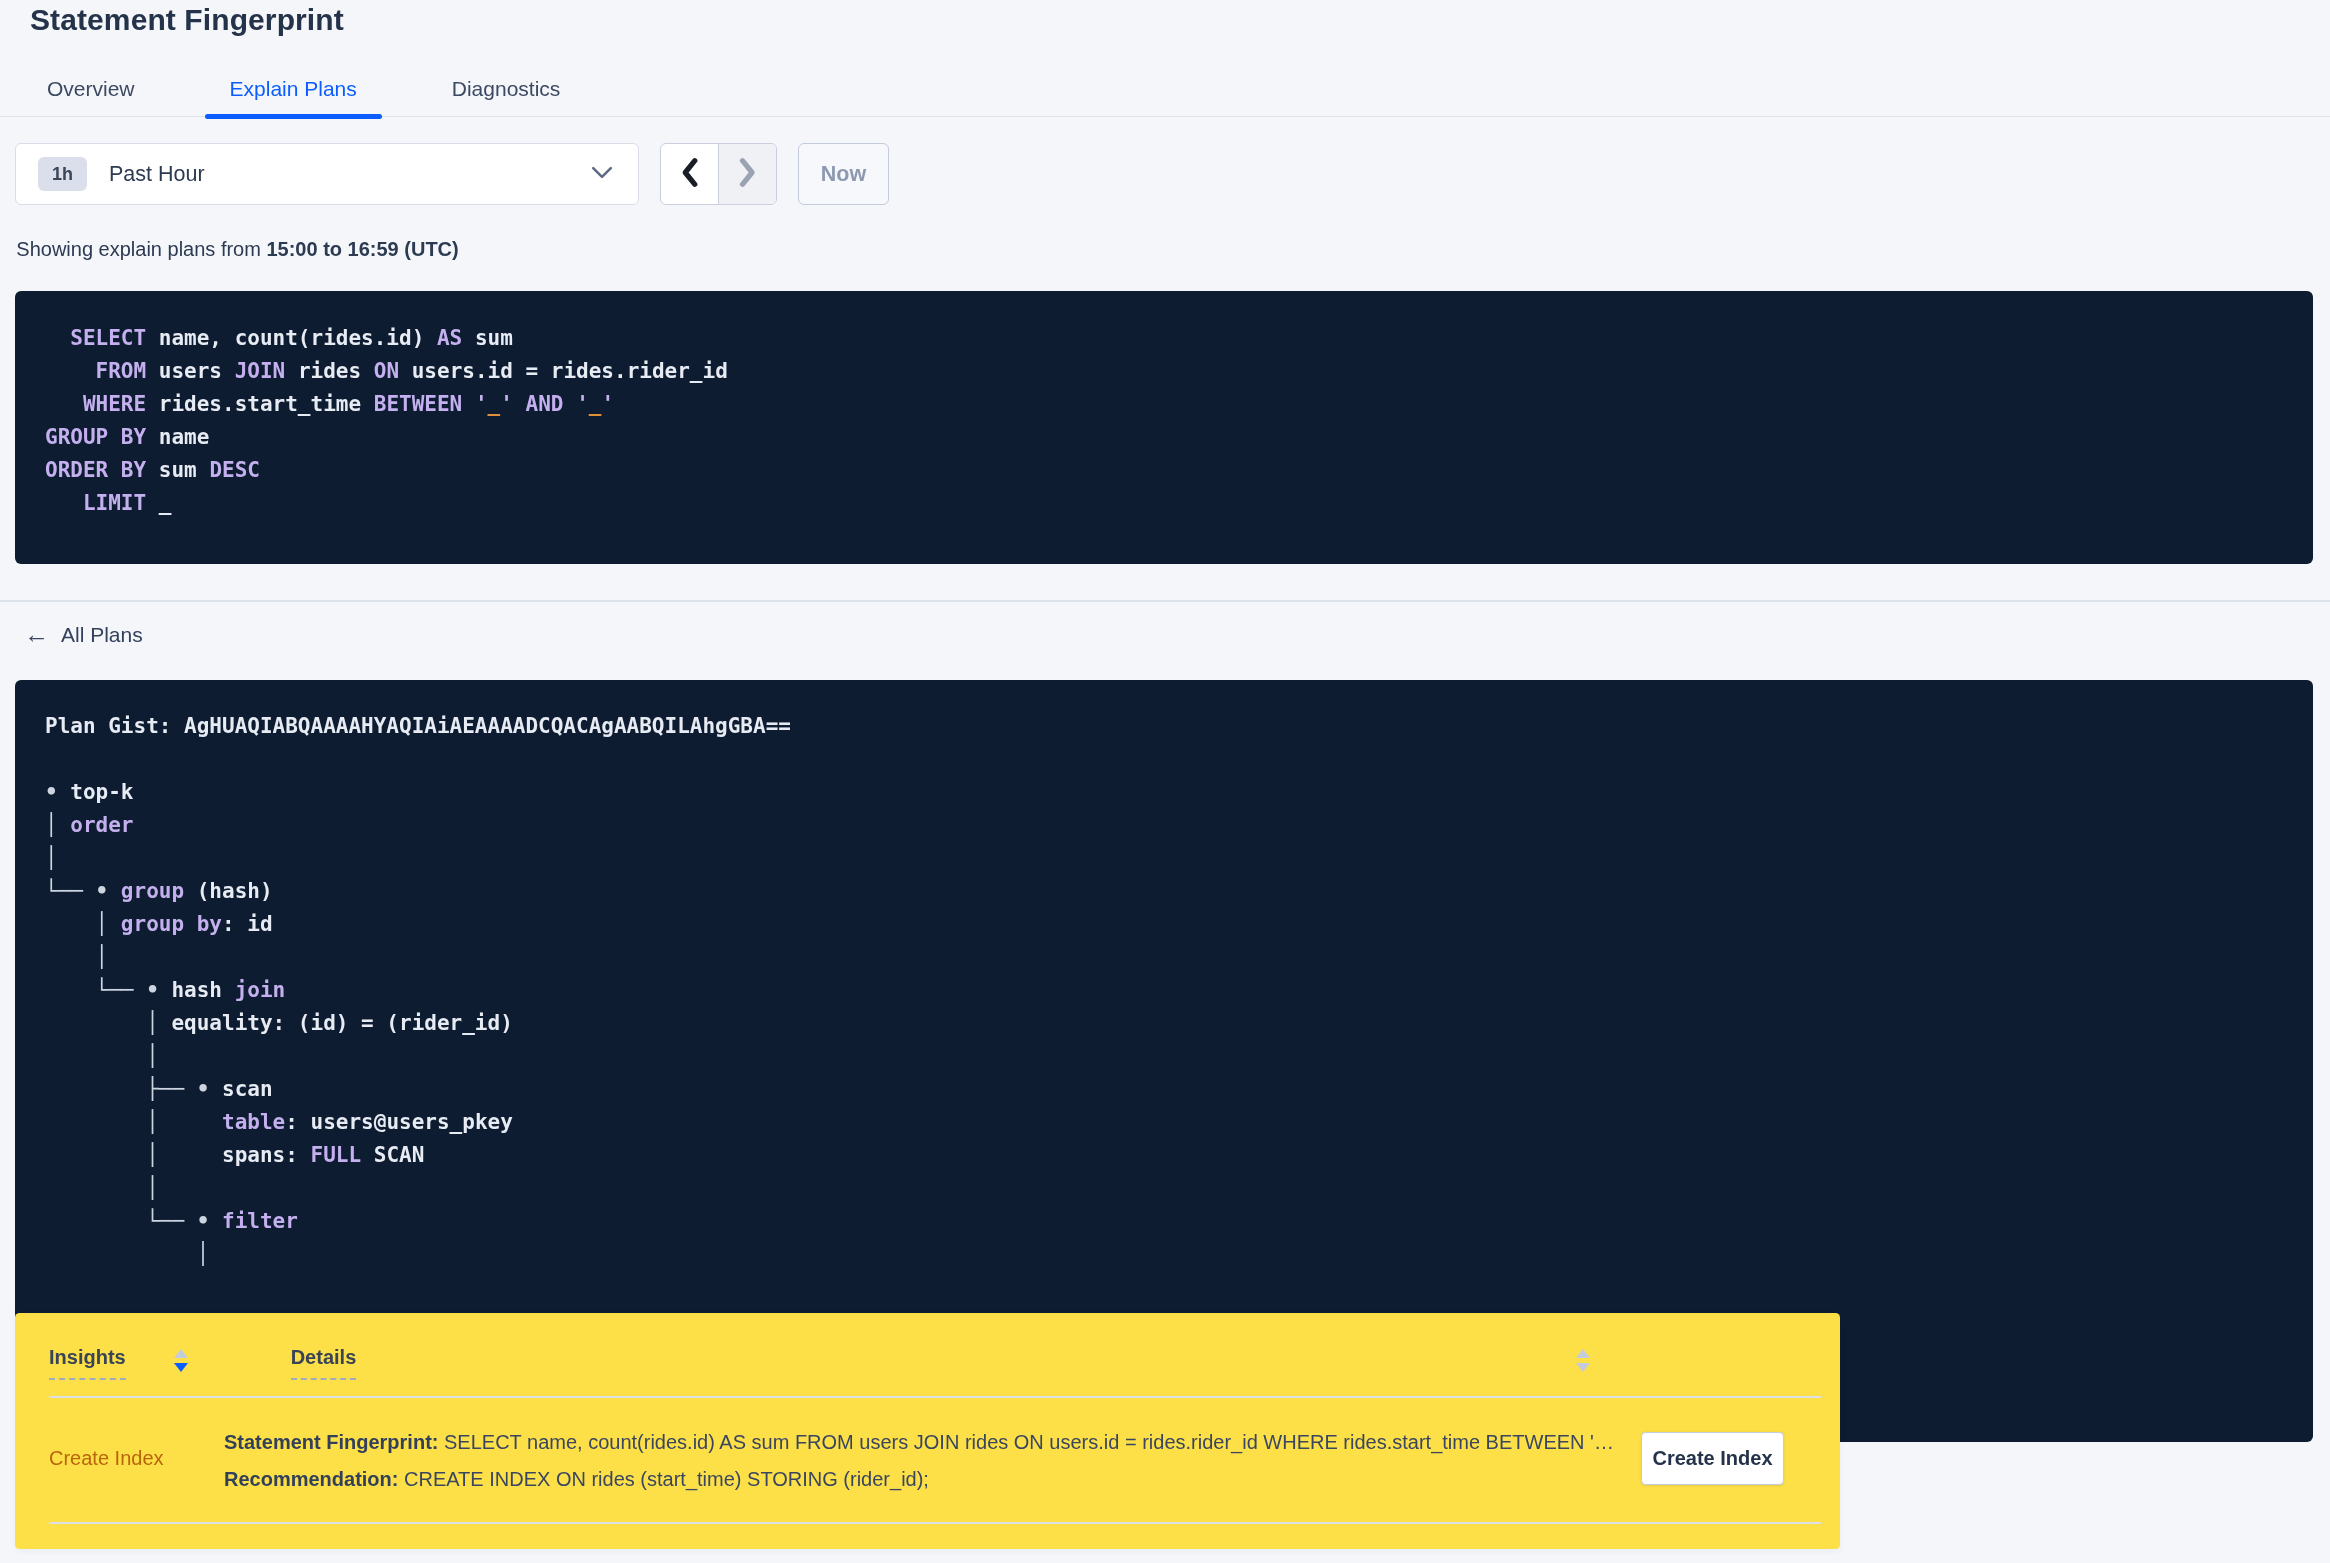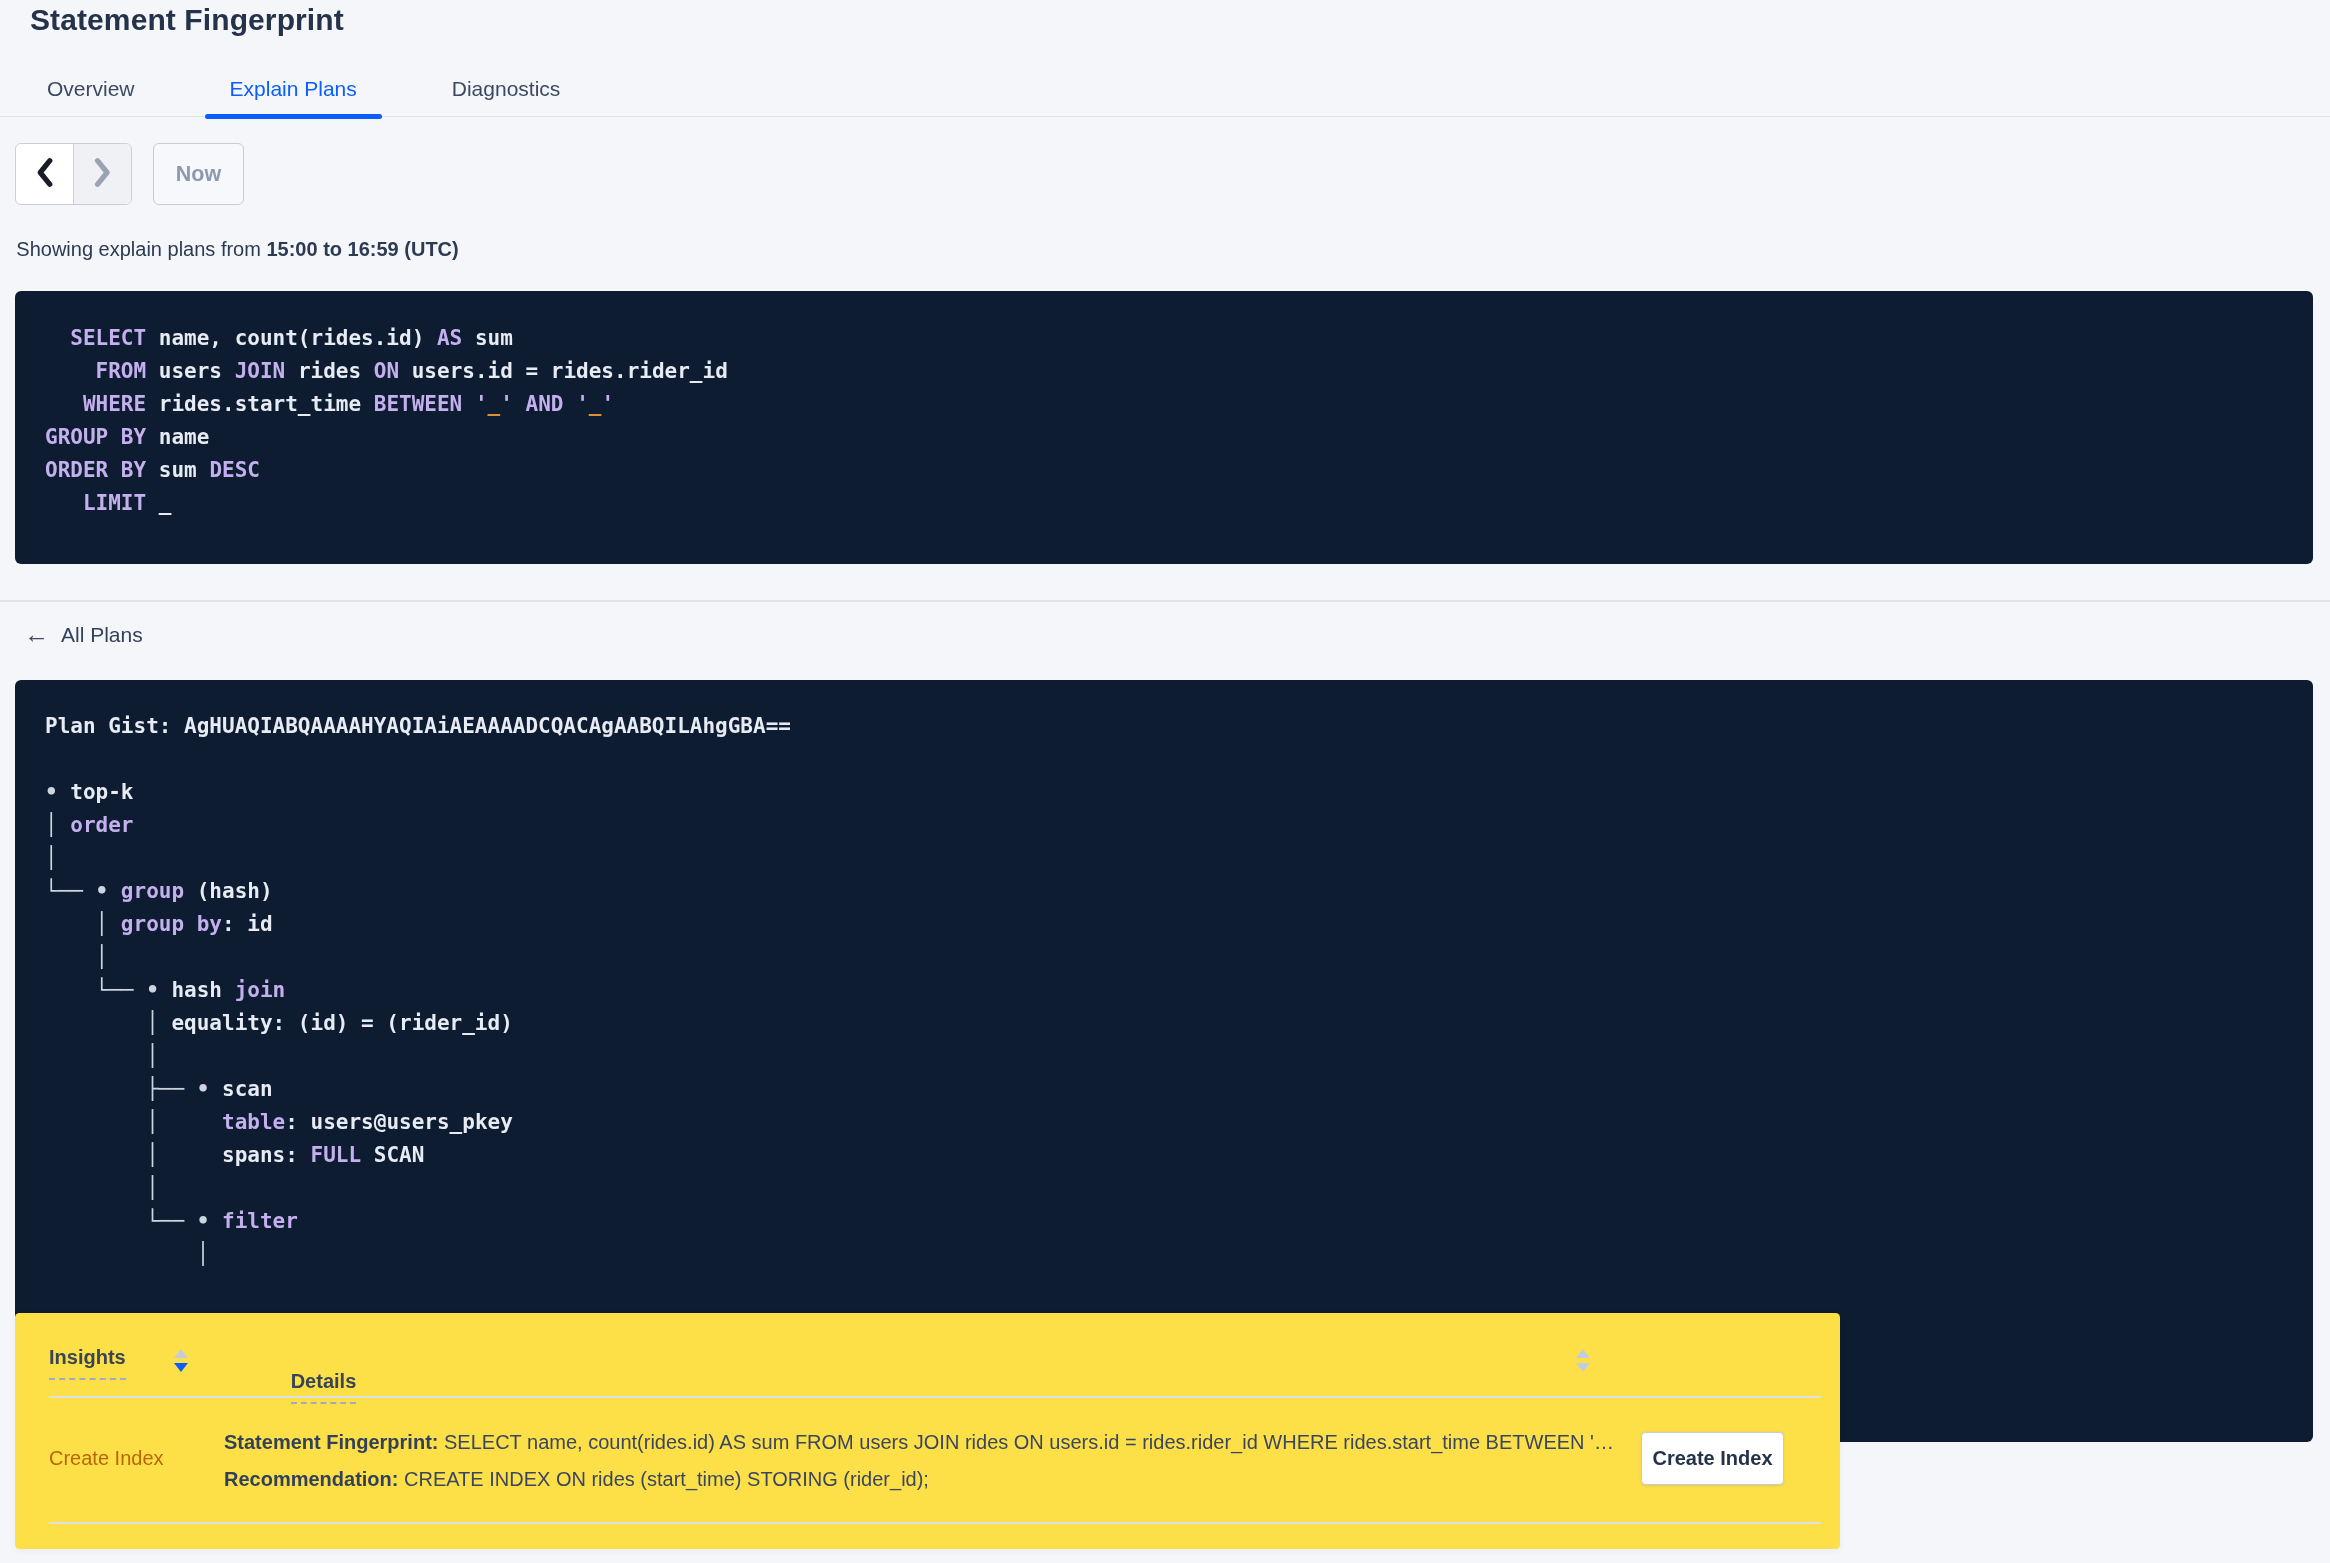--- a/index.html
+++ b/index.html
@@ -160,20 +160,30 @@
 
 <div class="page-title">Statement Fingerprint</div>
 
 <div class="tabs">
   <div class="tab">Overview</div>
   <div class="tab active">Explain Plans</div>
   <div class="tab">Diagnostics</div>
 </div>
 
 <div class="toolbar">
+  <div class="time-dropdown">
+    <span class="range-badge">1h</span>
+    <span class="range-label">Past Hour</span>
+    <span class="dd-spacer"></span>
+    <span>
+      <svg width="22" height="15" viewBox="0 0 30 20">
+          <polyline points="3,4 15,16 27,4" fill="none" stroke="#5f6b84" stroke-width="3.5" stroke-linecap="round" stroke-linejoin="round"></polyline>
+        </svg>
+    </span>
+  </div>
   <div class="arrow-group">
     <div class="arrow-btn">
       <span>
         <svg width="19.3" height="31" viewBox="0 0 26 42">
             <polyline points="20,5 7,21 20,37" fill="none" stroke="#191d26" stroke-width="7" stroke-linecap="round" stroke-linejoin="round"></polyline>
           </svg>
       </span>
     </div>
     <div class="arrow-btn disabled">
       <span>
@@ -201,21 +211,21 @@
   <span>All Plans</span>
 </div>
 
 <div class="code-block gist-block">
   <div class="code"><div><span class="c-w">Plan Gist: </span><span class="c-w">AgHUAQIABQAAAAHYAQIAiAEAAAADCQACAgAABQILAhgGBA==</span></div><div>&nbsp;</div><div><span class="c-b">• </span><span class="c-w">top-k</span></div><div><span class="c-b">│ </span><span class="c-k">order</span></div><div><span class="c-b">│</span></div><div><span class="c-b">└── • </span><span class="c-k">group</span><span class="c-w"> (hash)</span></div><div><span class="c-b">    │ </span><span class="c-k">group by</span><span class="c-w">: id</span></div><div><span class="c-b">    │</span></div><div><span class="c-b">    └── • </span><span class="c-w">hash </span><span class="c-k">join</span></div><div><span class="c-b">        │ </span><span class="c-w">equality: (id) = (rider_id)</span></div><div><span class="c-b">        │</span></div><div><span class="c-b">        ├── • </span><span class="c-w">scan</span></div><div><span class="c-b">        │     </span><span class="c-k">table</span><span class="c-w">: users@users_pkey</span></div><div><span class="c-b">        │     </span><span class="c-w">spans: </span><span class="c-k">FULL</span><span class="c-w"> SCAN</span></div><div><span class="c-b">        │</span></div><div><span class="c-b">        └── • </span><span class="c-k">filter</span></div><div><span class="c-b">            │</span></div></div>
 </div>
 
 <div class="card">
   <div class="th-row">
     <span class="th" style="margin-right:0;">Insights</span>
-    <span class="th" style="margin-left:165px;margin-top:24px;">Details</span>
+    <span class="th" style="margin-left:165px;">Details</span>
   </div>
   <span class="sort-icon sort-insights">
     <span class="tri-up"></span>
       <span class="tri-down active"></span>
   </span>
   <span class="sort-icon sort-details">
     <span class="tri-up"></span>
       <span class="tri-down"></span>
   </span>
   <div class="card-divider hdr-divider"></div>

